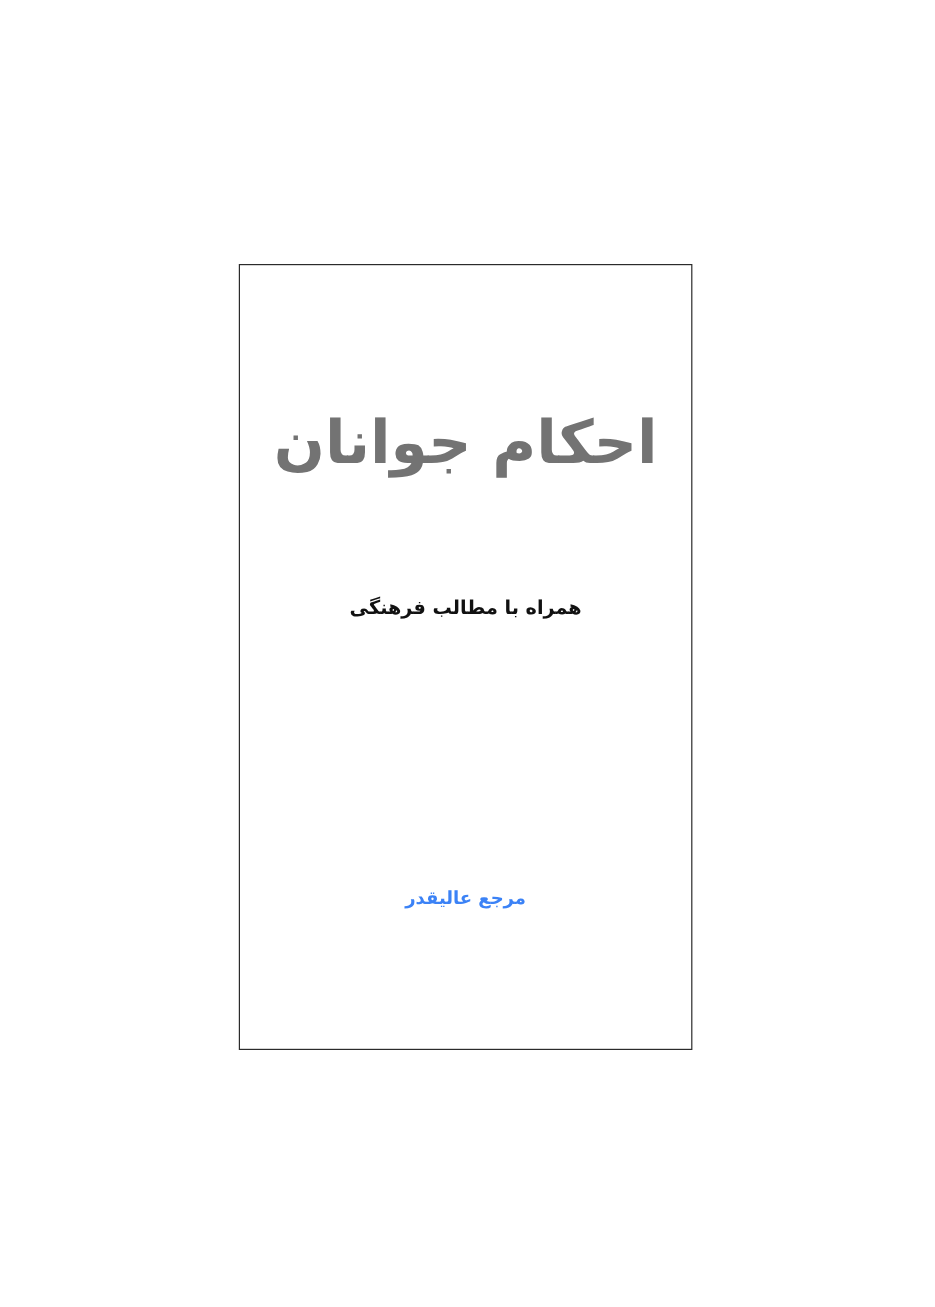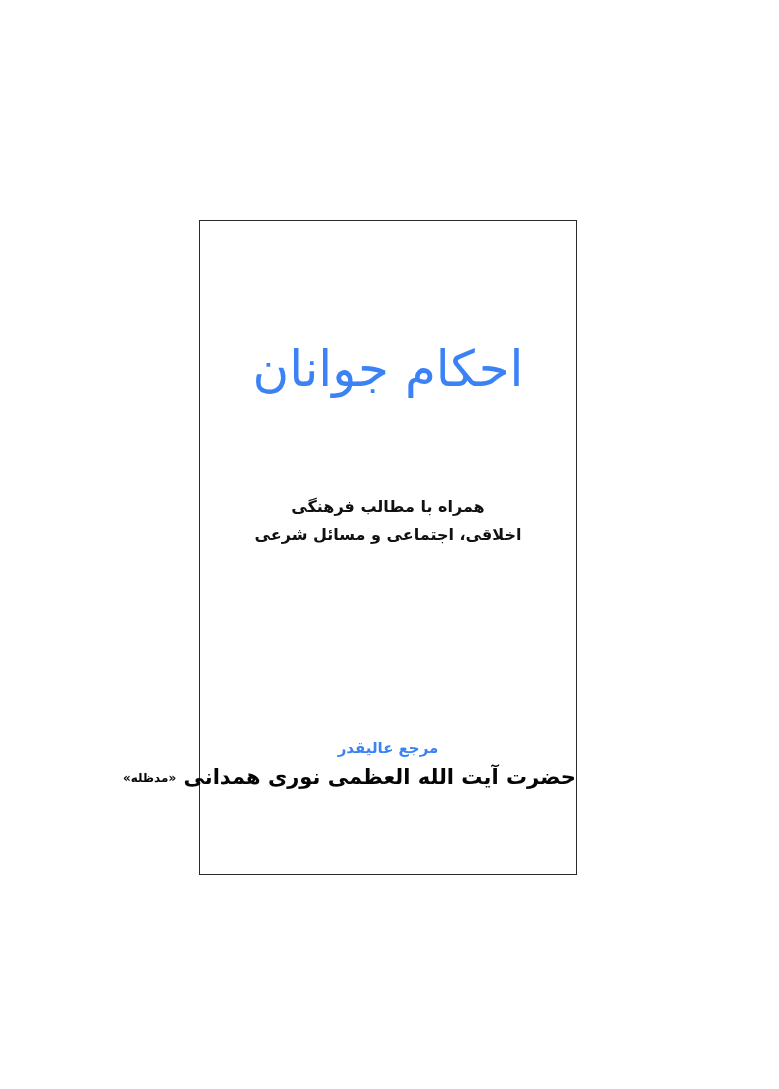--- a/index.html
+++ b/index.html
@@ -43,25 +43,25 @@
   .title-block {
     position: absolute;
     top: 120px;
     left: 0;
     right: 0;
     text-align: center;
   }
 
   .book-title {
     font-family: "DejaVu Sans", sans-serif;
-    font-weight: normal;
+    font-weight: bold;
     font-size: 50px;
     line-height: 1.15;
     letter-spacing: 0px;
-    color: #3b82f6;
+    color: #737373;
     direction: rtl;
   }
 
   .subtitle-block {
     position: absolute;
     top: 272px;
     left: 0;
     right: 0;
     text-align: center;
     direction: rtl;
@@ -114,27 +114,22 @@
 
   <div class="cover-frame">
     <div class="cover-inner">
 
       <div class="title-block">
         <div class="book-title">احکام جوانان</div>
       </div>
 
       <div class="subtitle-block">
         <div class="subtitle-line">همراه با مطالب فرهنگی</div>
-        <div class="subtitle-line">اخلاقی، اجتماعی و مسائل شرعی</div>
       </div>
 
       <div class="author-block">
         <div class="author-role">مرجع عالیقدر</div>
-        <div class="author-name">
-          <span>حضرت آیت الله العظمی نوری همدانی</span>
-          <span class="author-honorific">«مدظله»</span>
-        </div>
       </div>
 
     </div>
   </div>
 
 </div>
 
 </body></html>

